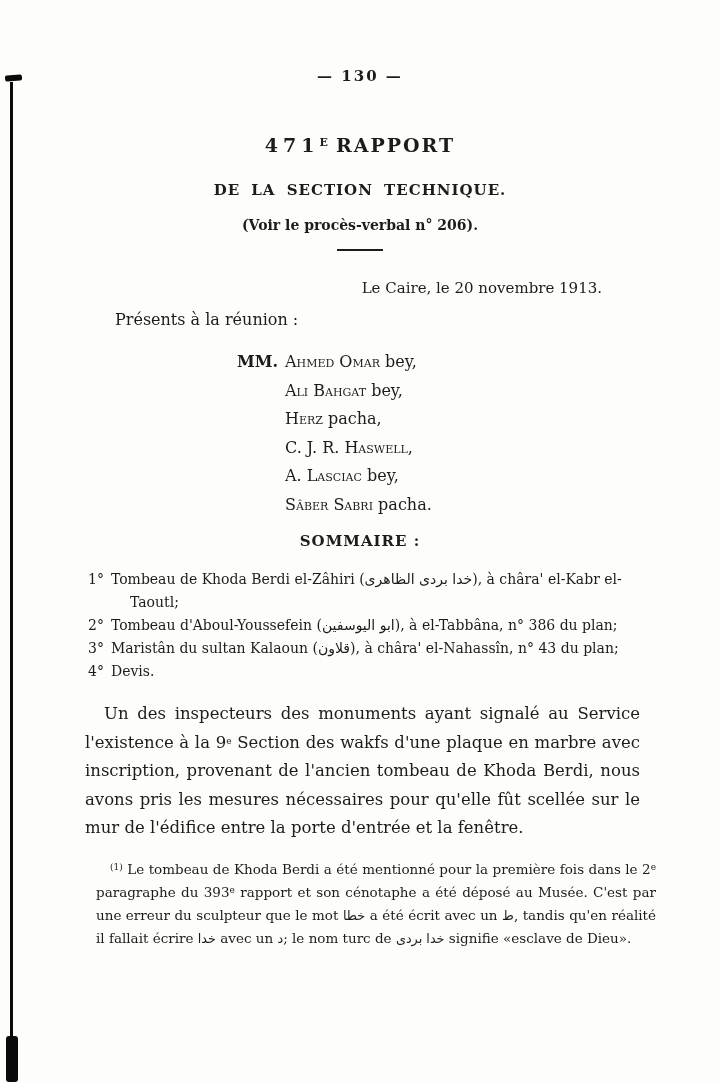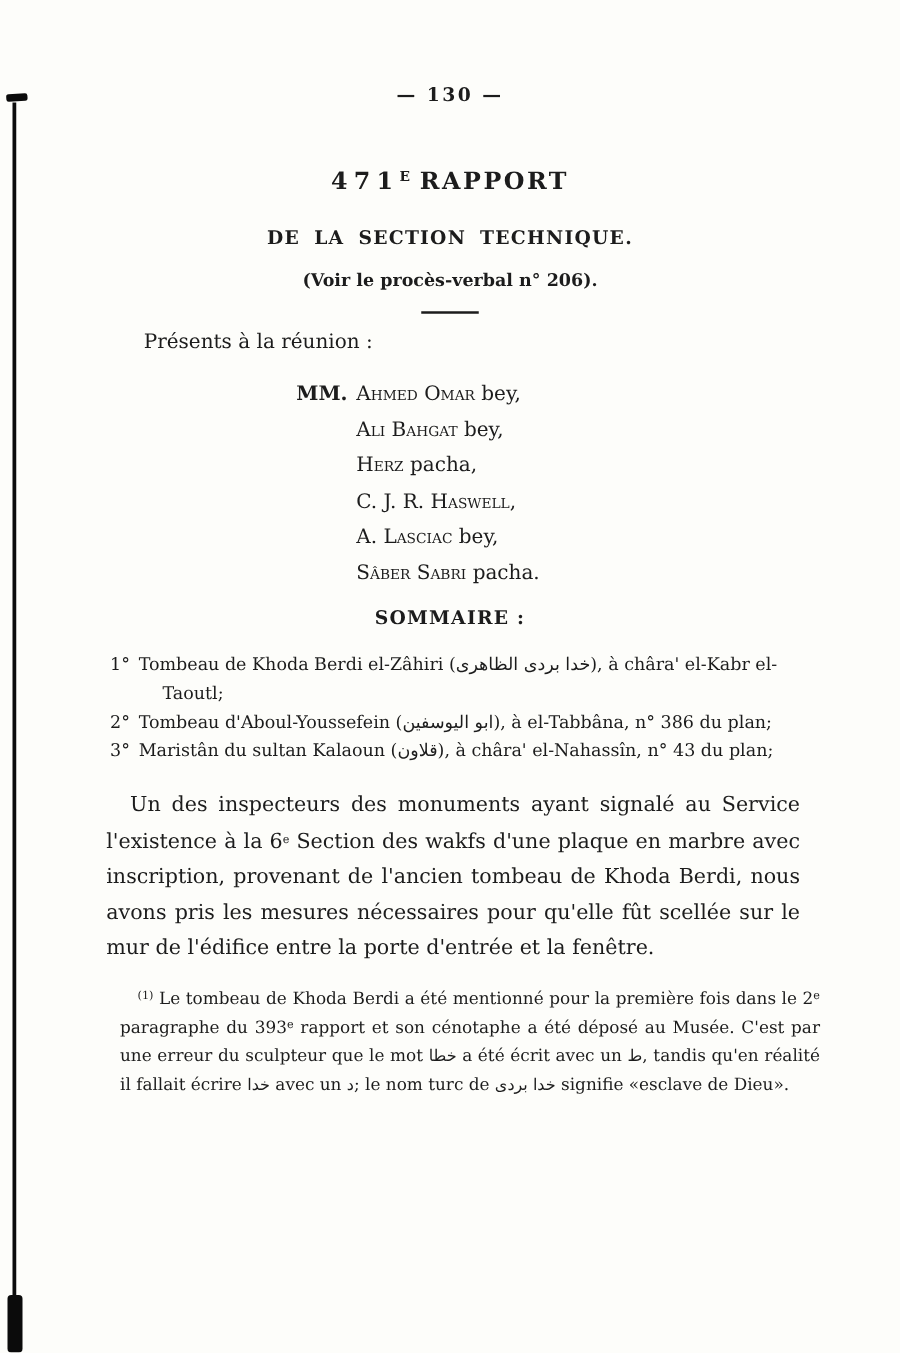--- a/index.html
+++ b/index.html
@@ -66,39 +66,41 @@
   <div class="pageno">— 130 —</div>
 
   <h1 class="title"><span class="num">471</span><sup class="num-sup">E</sup><span class="word">RAPPORT</span></h1>
 
   <h2 class="subtitle">DE LA SECTION TECHNIQUE.</h2>
 
   <div class="reference">(Voir le procès-verbal n° 206).</div>
 
   <div class="rule"></div>
 
+  <div class="dateline">Le Caire, le 20 novembre 1913.</div>
 
   <div class="presents">Présents à la réunion :</div>
 
   <div class="attendees">
     <div class="att-row"><span class="att-prefix">MM.</span><span class="sc">Ahmed Omar</span><span> bey,</span></div>
     <div class="att-row"><span class="att-prefix"></span><span class="sc">Ali Bahgat</span><span> bey,</span></div>
     <div class="att-row"><span class="att-prefix"></span><span class="sc">Herz</span><span> pacha,</span></div>
     <div class="att-row"><span class="att-prefix"></span><span class="sc">C. J. R. Haswell</span><span>,</span></div>
     <div class="att-row"><span class="att-prefix"></span><span class="sc">A. Lasciac</span><span> bey,</span></div>
     <div class="att-row"><span class="att-prefix"></span><span class="sc">Sâber Sabri</span><span> pacha.</span></div>
   </div>
 
   <h3 class="sommaire-title">SOMMAIRE :</h3>
 
   <div class="sommaire">
     <div class="s-item"><span class="s-num">1°</span><span>Tombeau de Khoda Berdi el-Zâhiri (خدا بردى الظاهرى), à châra' el-Kabr el-</span></div>
     <div class="s-cont">Taoutl;</div>
     <div class="s-item"><span class="s-num">2°</span><span>Tombeau d'Aboul-Youssefein (ابو اليوسفين), à el-Tabbâna, n° 386 du plan;</span></div>
     <div class="s-item"><span class="s-num">3°</span><span>Maristân du sultan Kalaoun (قلاون), à châra' el-Nahassîn, n° 43 du plan;</span></div>
+    <div class="s-item"><span class="s-num">4°</span><span>Devis.</span></div>
   </div>
 
 
-  <p class="body-par"><span>Un des inspecteurs des monuments ayant signalé au Service l'existence à la 6</span><sup class="fn-sup">e</sup><span> Section des wakfs d'une plaque en marbre avec inscription, provenant de l'ancien tombeau de Khoda Berdi, nous avons pris les mesures nécessaires pour qu'elle fût scellée sur le mur de l'édifice entre la porte d'entrée et la fenêtre.</span></p>
+  <p class="body-par"><span>Un des inspecteurs des monuments ayant signalé au Service l'existence à la 9</span><sup class="fn-sup">e</sup><span> Section des wakfs d'une plaque en marbre avec inscription, provenant de l'ancien tombeau de Khoda Berdi, nous avons pris les mesures nécessaires pour qu'elle fût scellée sur le mur de l'édifice entre la porte d'entrée et la fenêtre.</span></p>
 
   <div class="footnote"><sup class="fn-sup">(1)</sup><span> Le tombeau de Khoda Berdi a été mentionné pour la première fois dans le 2</span><sup class="fn-sup">e</sup><span> paragraphe du 393</span><sup class="fn-sup">e</sup><span> rapport et son cénotaphe a été déposé au Musée. C'est par une erreur du sculpteur que le mot </span><span class="ar">خطا</span><span> a été écrit avec un </span><span class="ar">ط</span><span>, tandis qu'en réalité il fallait écrire </span><span class="ar">خدا</span><span> avec un </span><span class="ar">د</span><span>; le nom turc de </span><span class="ar">خدا بردى</span><span> signifie «esclave de Dieu».</span></div>
 
 </div>
 
 </body></html>

